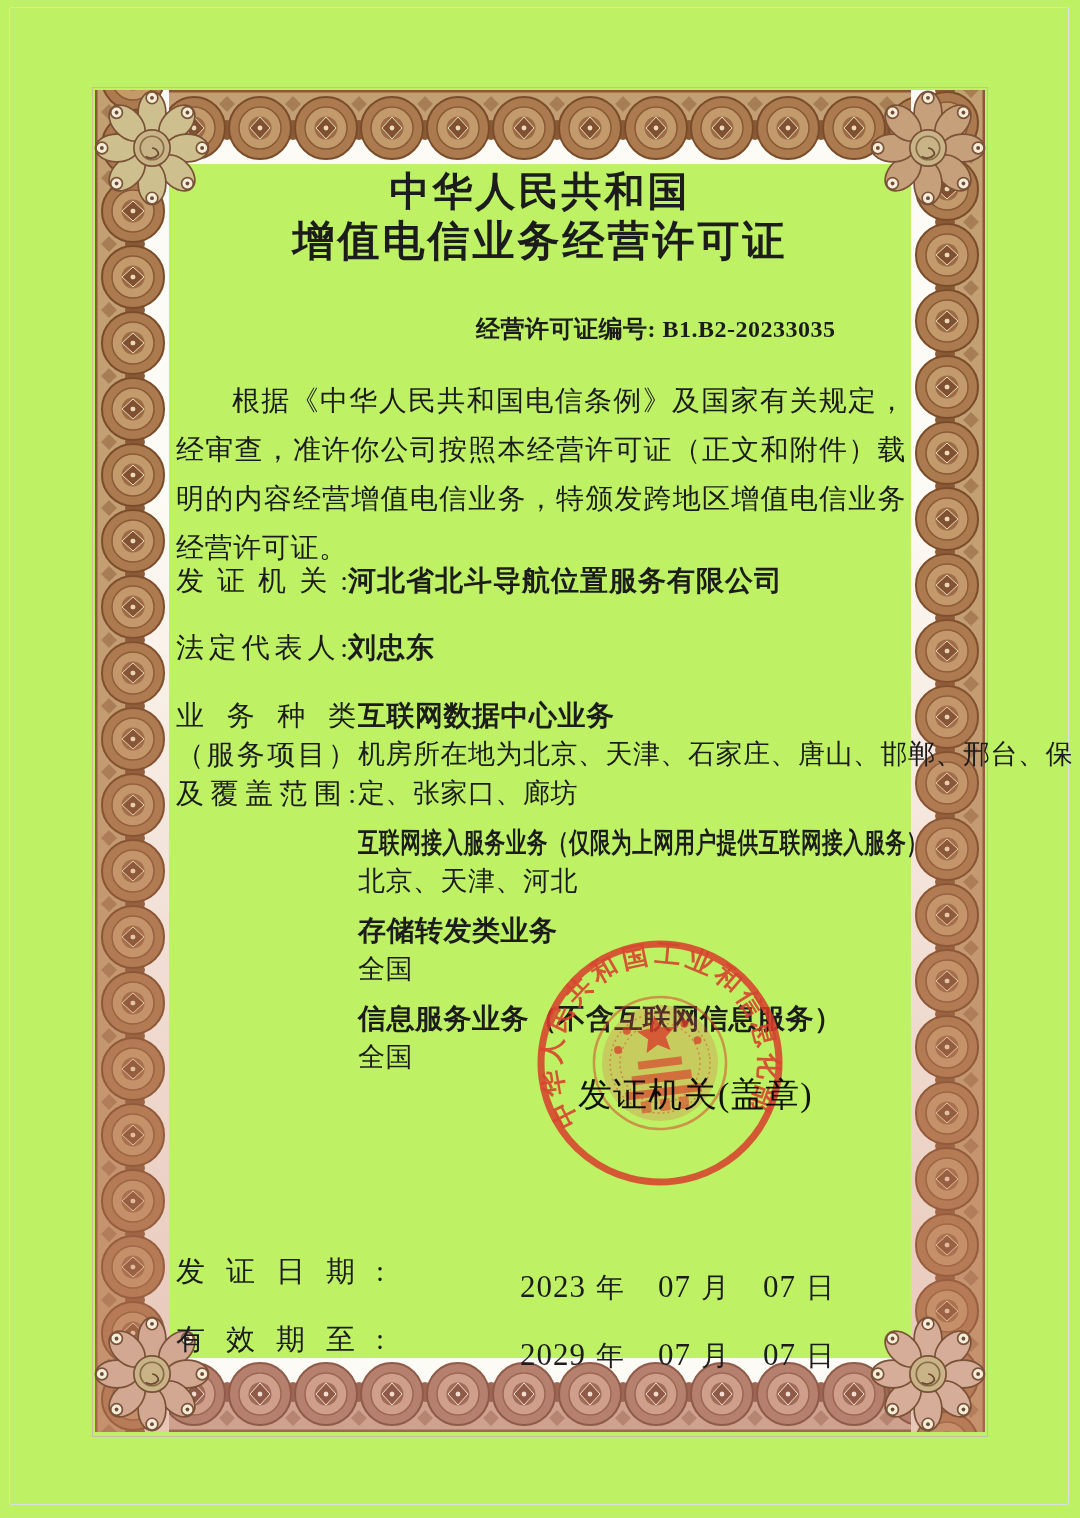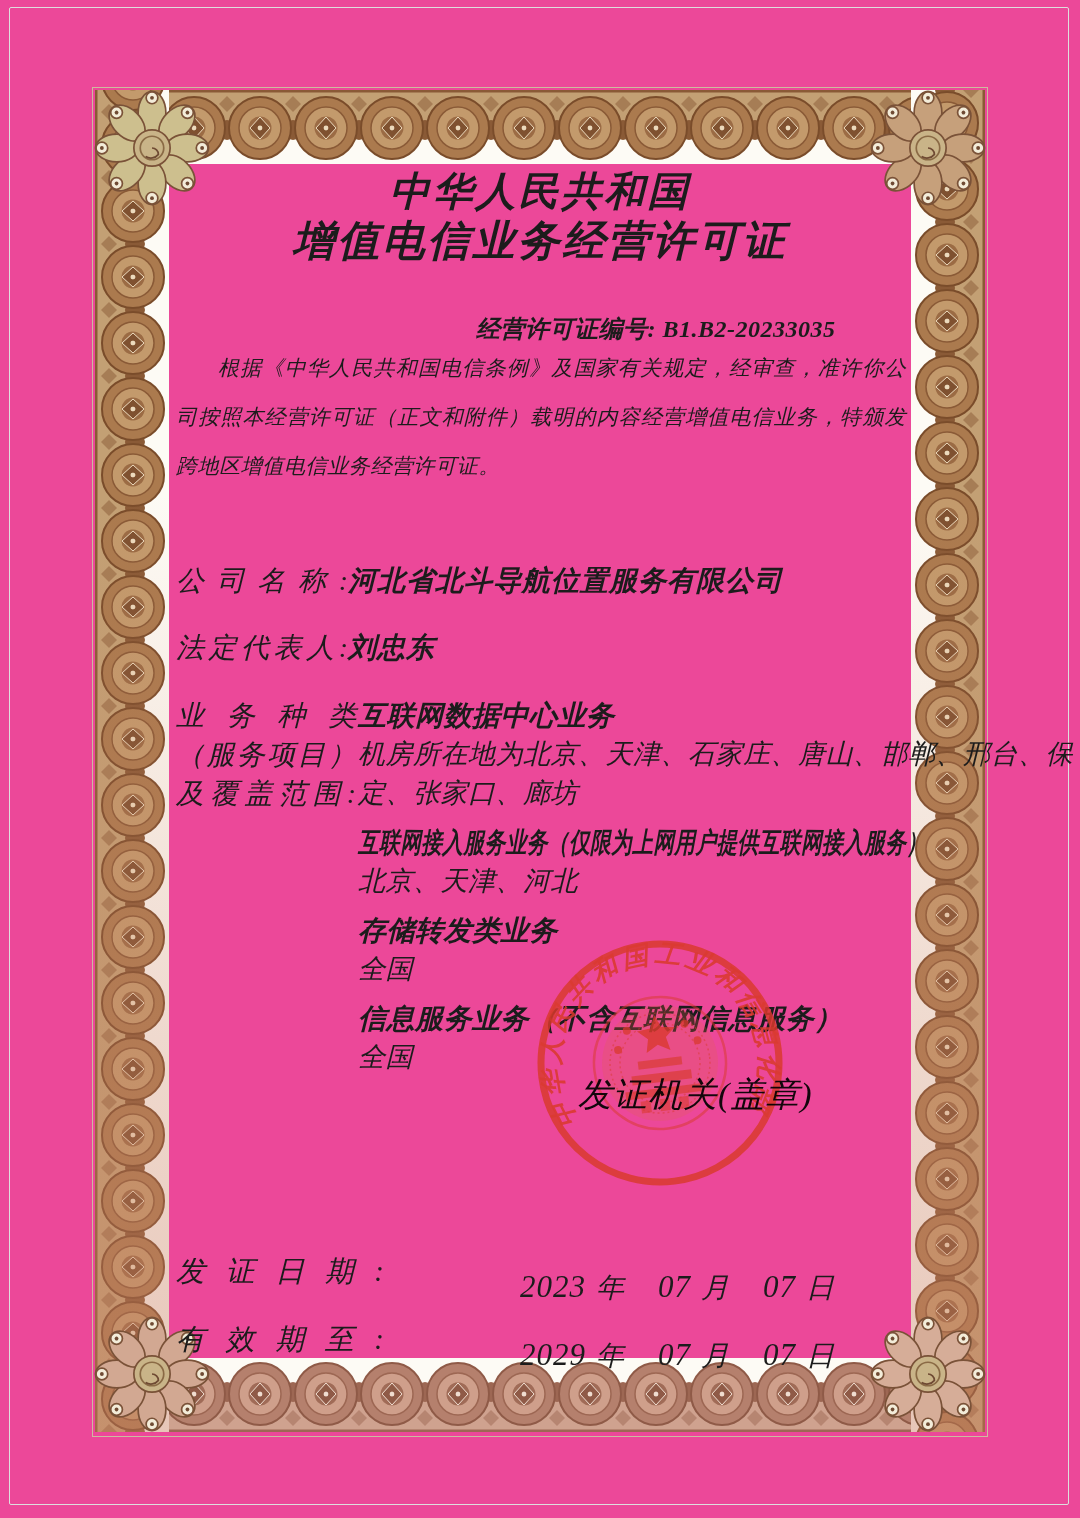--- a/index.html
+++ b/index.html
@@ -1,17 +1,17 @@
 <!DOCTYPE html>
 <html lang="zh"><head>
 <meta charset="utf-8">
 <style>
   html,body{margin:0;padding:0;background:#fff;}
-  .page{position:relative;width:1080px;height:1518px;background:#ec4899;overflow:hidden;
-        font-family:"Liberation Serif","DejaVu Serif",serif;color:#1c1c1c;font-style:italic;}
+  .page{position:relative;width:1080px;height:1518px;background:#bef264;overflow:hidden;
+        font-family:"Liberation Serif","DejaVu Serif",serif;color:#1c1c1c;}
   .card-edge{position:absolute;left:9px;top:7px;width:1058px;height:1496px;
              border:1px solid #dedede;border-radius:2px;pointer-events:none;}
   
   .frame-outline{position:absolute;left:92px;top:87px;width:894px;height:1348px;border:1px solid #cdbb9e;z-index:0;}
   .strip{position:absolute;z-index:1;overflow:hidden;}
   .strip-top{left:95px;top:90px;width:890px;height:74px;}
   .strip-bottom{left:95px;top:1358px;width:890px;height:74px;}
   .strip-bottom svg{transform:scaleY(-1);}
   .strip-left{left:95px;top:90px;width:74px;height:1342px;}
   .strip-left svg{transform:rotate(-90deg) translateX(-1342px);transform-origin:0 0;}
@@ -24,21 +24,21 @@
   .c-tl{left:88px;top:84px;color:#cdbf8e;}
   .c-tr{left:864px;top:84px;color:#c6a07b;}
   .c-bl{left:88px;top:1310px;color:#d2a892;}
   .c-br{left:864px;top:1310px;color:#d6ad98;}
   
   .abs{position:absolute;z-index:3;}
   .title{left:95px;width:890px;text-align:center;font-weight:bold;letter-spacing:3px;}
   .title1{top:164px;font-size:40px;}
   .title2{top:213px;font-size:42px;}
   .license{top:313px;left:476px;font-size:24px;font-weight:bold;letter-spacing:.5px;}
-  .para{top:344px;left:176px;width:730px;font-size:21px;line-height:49px;
+  .para{top:376px;left:176px;width:730px;font-size:28px;line-height:49px;
         text-align:justify;text-indent:2em;letter-spacing:.6px;}
   .row{left:176px;font-size:28px;white-space:nowrap;}
   .lbl{display:inline-block;text-align:justify;text-align-last:justify;vertical-align:bottom;}
   .lbl-4{width:172px;}
   .val{font-family:"Liberation Sans","DejaVu Sans",sans-serif;font-weight:700;letter-spacing:1px;margin-top:27px;}
   .r-company{top:562px;} .r-legal{top:629px;}
   .scope{top:696px;left:176px;width:732px;display:flex;z-index:3;}
   .scope-labels{width:180px;flex:none;font-size:28px;line-height:39px;}
   .scope-labels div{text-align:justify;text-align-last:justify;}
   .scope-services{flex:1;padding-left:2px;}
@@ -225,21 +225,21 @@
     </svg>
 
   <div class="abs title title1">中华人民共和国</div>
   <div class="abs title title2">增值电信业务经营许可证</div>
 
   <div class="abs license">经营许可证编号: B1.B2-20233035</div>
 
   <div class="abs para">根据《中华人民共和国电信条例》及国家有关规定，经审查，准许你公司按照本经营许可证（正文和附件）载明的内容经营增值电信业务，特颁发跨地区增值电信业务经营许可证。</div>
 
   <div class="abs row r-company">
-    <span class="lbl lbl-4">公司名称:</span><span class="val">河北省北斗导航位置服务有限公司</span>
+    <span class="lbl lbl-4">发证机关:</span><span class="val">河北省北斗导航位置服务有限公司</span>
   </div>
 
   <div class="abs row r-legal">
     <span class="lbl lbl-4">法定代表人:</span><span class="val">刘忠东</span>
   </div>
 
   <div class="abs scope">
     <div class="scope-labels">
       <div>业务种类</div>
       <div>（服务项目）</div>

